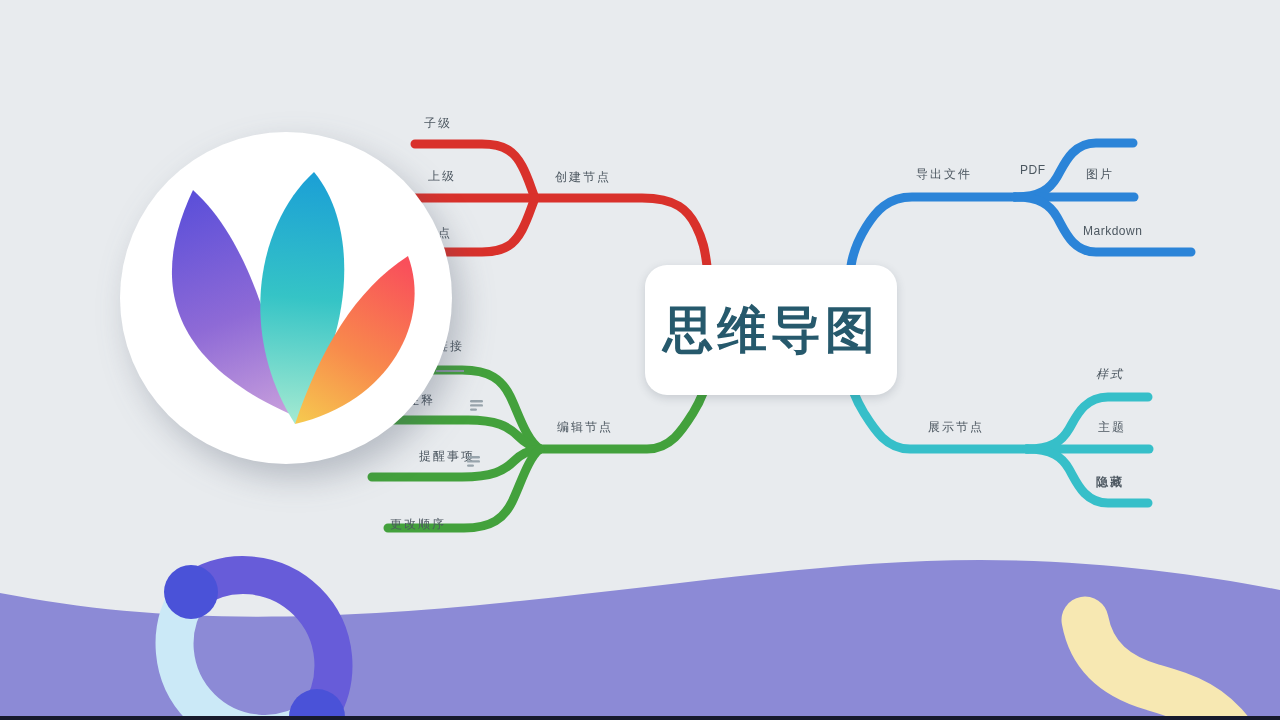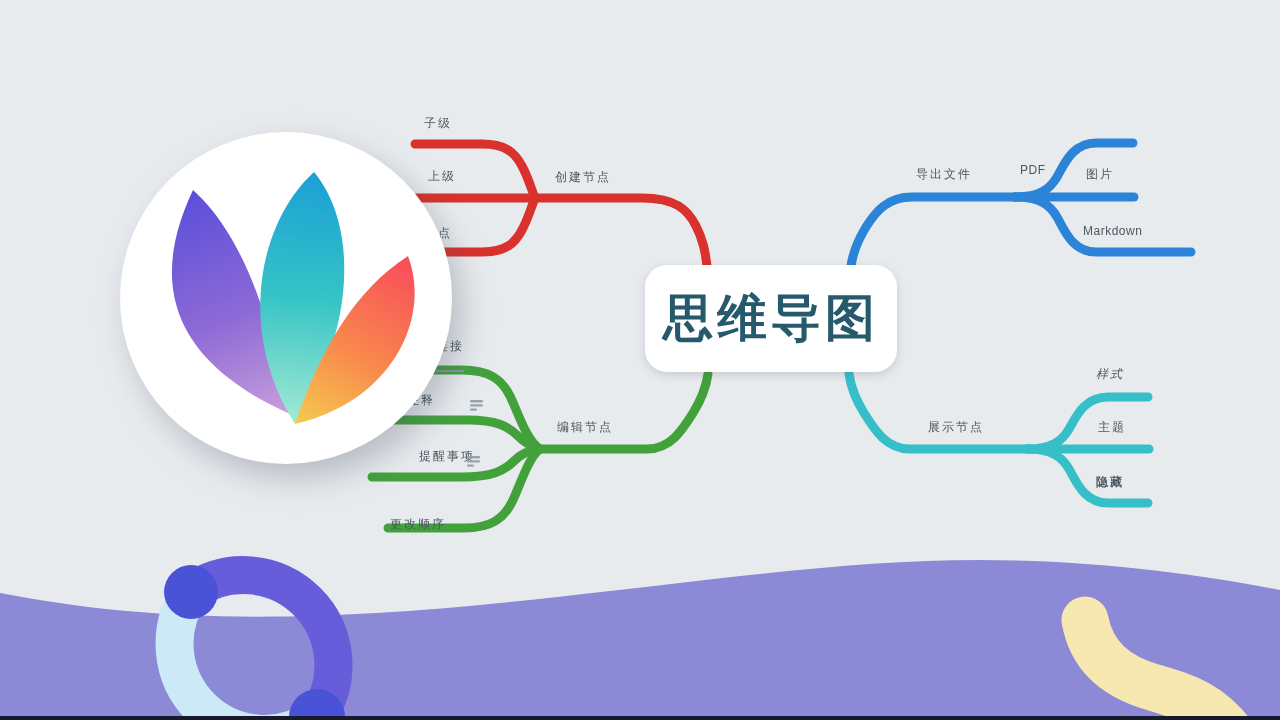--- a/index.html
+++ b/index.html
@@ -6,21 +6,21 @@
   body{font-family:"Liberation Sans","DejaVu Sans",sans-serif;}
   .stage{position:relative;width:1280px;height:720px;overflow:hidden;background:#E8EBEE;}
   svg{display:block;}
   .deco-svg{position:absolute;left:0;top:0;z-index:1;}
   .map-svg{position:absolute;left:0;top:0;z-index:10;}
   .lbl{position:absolute;z-index:11;font-size:12px;letter-spacing:2px;line-height:1.15;
        color:#4C5760;white-space:nowrap;}
   .lbl.latin{letter-spacing:0.5px;}
   .underlined{border-bottom:2px solid #8995A0;padding-bottom:16px;}
   .note-ic{position:absolute;z-index:11;}
-  .center-node{position:absolute;left:645px;top:265px;width:252px;height:107px;z-index:12;
+  .center-node{position:absolute;left:645px;top:265px;width:252px;height:130px;z-index:12;
        background:#FFFFFF;border-radius:22px;box-shadow:0 3px 10px rgba(50,60,80,0.18);
        display:flex;align-items:center;justify-content:center;}
   .center-node .title{font-size:50px;font-weight:bold;letter-spacing:4px;color:#26596C;}
   .logo-svg{position:absolute;left:100px;top:110px;z-index:20;
        filter:drop-shadow(10px 14px 16px rgba(70,80,100,0.30));}
 </style>
 </head>
 <body>
 
 <div class="stage">

